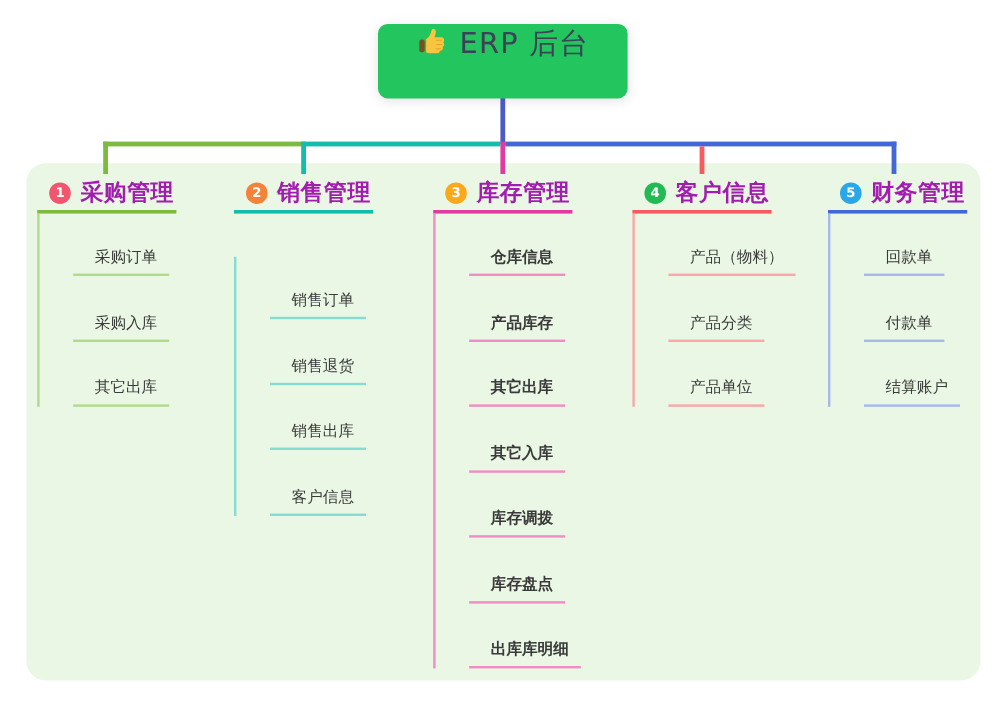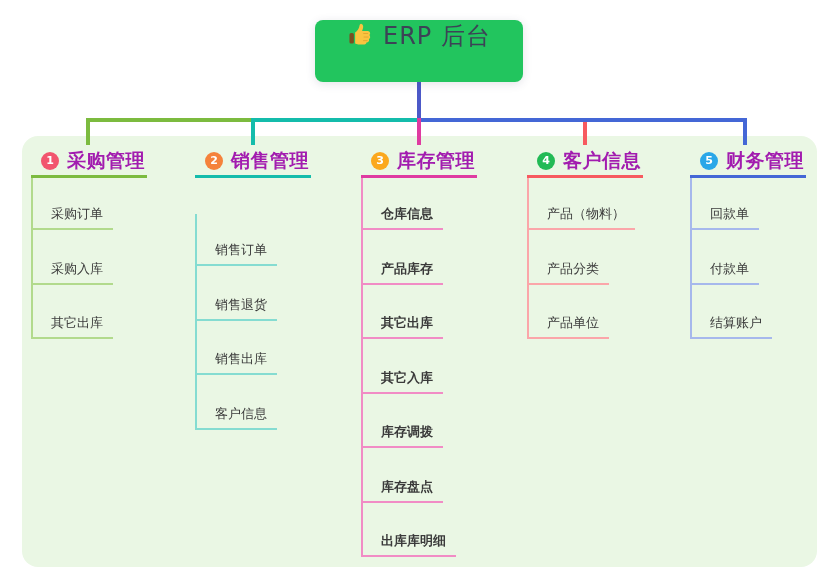--- a/index.html
+++ b/index.html
@@ -28,21 +28,21 @@
   .l-elbow-blue{left:743px;top:118px;width:4px;height:27px;}
 
   
   .branch{position:absolute;top:146px;z-index:3;}
   .branch-heading{box-sizing:border-box;width:116px;height:32px;display:flex;align-items:center;
     padding-left:10px;border-bottom:3px solid #000;cursor:pointer;}
   .badge{width:18px;height:18px;border-radius:50%;margin-right:8px;flex:0 0 auto;
     display:flex;align-items:center;justify-content:center;color:#fff;font-size:11px;font-weight:bold;}
   .branch-title{font-size:19px;color:#a21caf;font-weight:700;white-space:nowrap;letter-spacing:0.5px;}
   .children{border-left:2px solid #ccc;width:max-content;}
-  .child{height:54.5px;display:flex;align-items:flex-end;cursor:pointer;}
+  .child{height:54.5px;display:flex;align-items:flex-end;cursor:pointer;padding-left:28px;}
   .child:first-child{height:52px;}
   .child-label{font-size:13px;color:#3a3a3a;white-space:nowrap;padding:0 10px 5px 18px;
     border-bottom:2px solid #ccc;}
 </style>
 </head>
 <body>
 
 <div id="canvas">
 
   <div class="panel" style="background: rgb(234, 247, 228);"></div>

